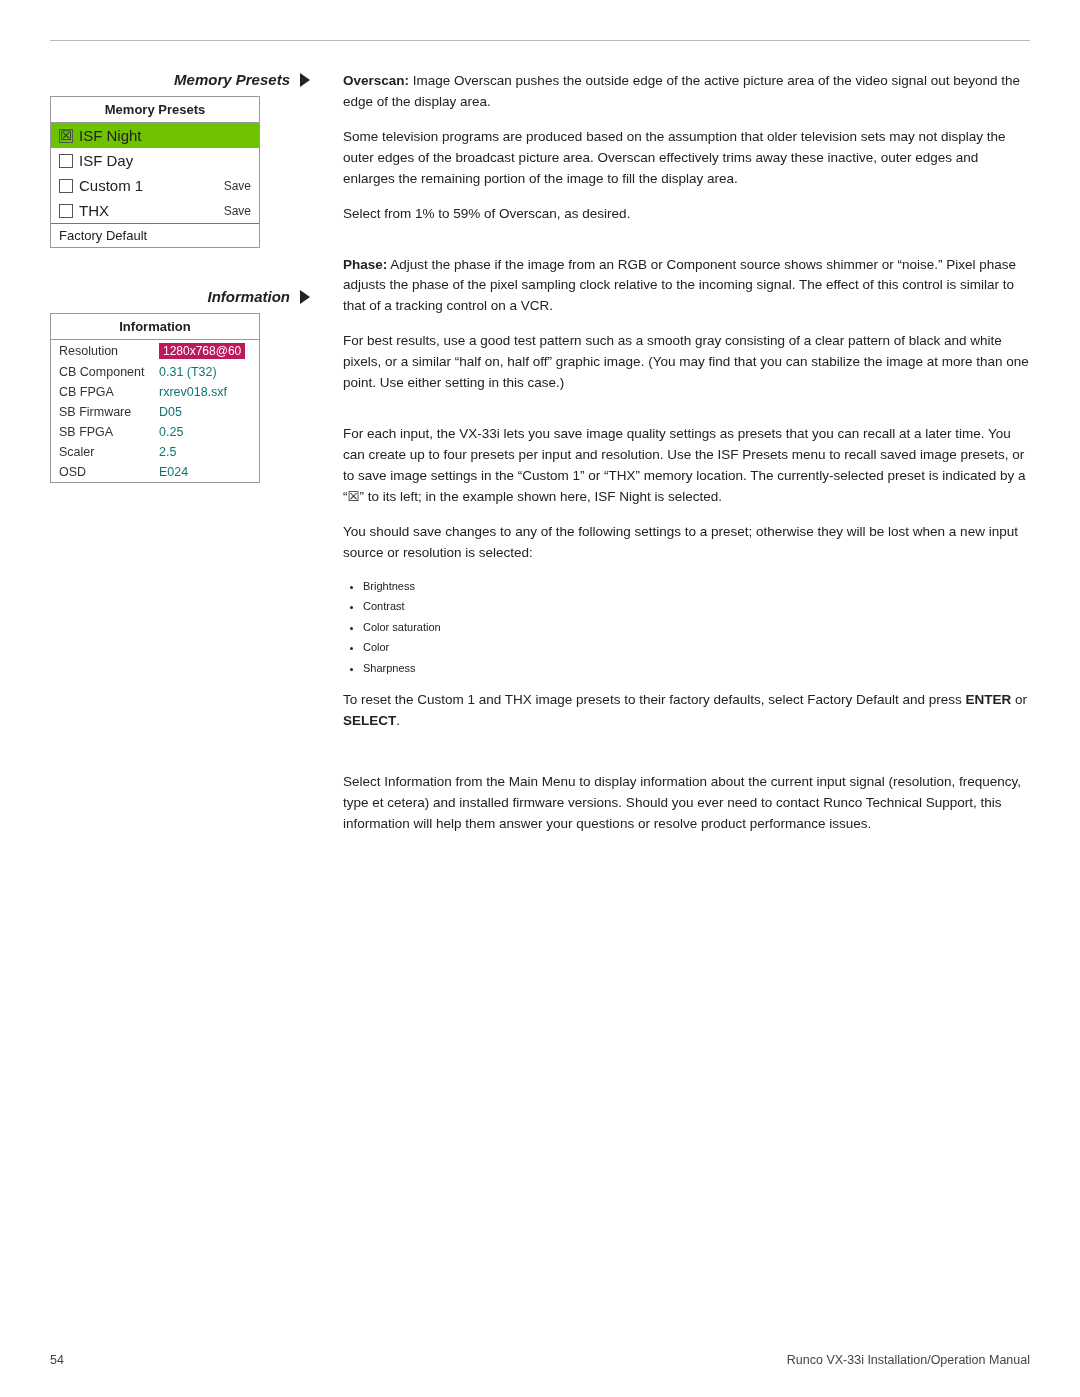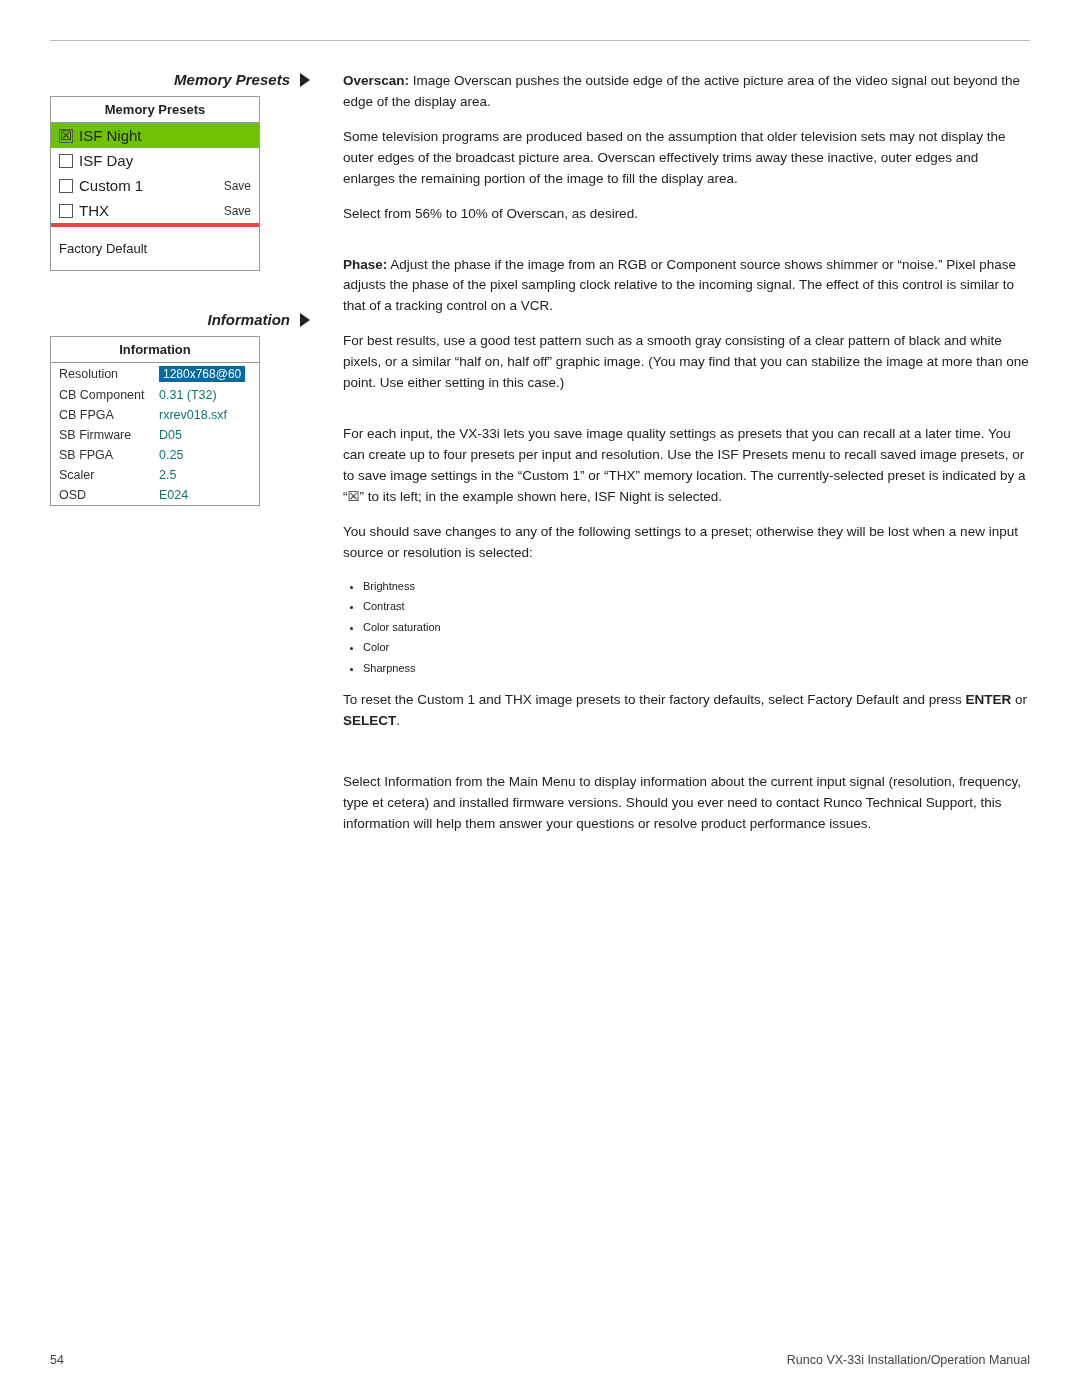--- a/index.html
+++ b/index.html
@@ -94,23 +94,23 @@
     }
     .preset-label {
       flex: 1;
       font-size: 15px;
     }
     .preset-save {
       font-size: 12px;
       color: #333;
     }
     .factory-default-row {
-      padding: 14px 8px;
-      font-size: 13px;
-      border-top: 4px solid #ef4444;
+      padding: 4px 8px;
+      font-size: 13px;
+      border-top: 1px solid #ef4444;
     }
     .information-box {
       border: 1px solid #999;
       width: 210px;
       margin-top: 4px;
       font-size: 13px;
     }
     .information-box .box-header {
       text-align: center;
       font-weight: bold;
@@ -127,21 +127,21 @@
     .info-label {
       width: 90px;
       font-size: 12.5px;
       color: #333;
     }
     .info-value {
       font-size: 12.5px;
       color: #0f766e;
     }
     .info-value.highlight {
-      background-color: #0369a1;
+      background-color: #be185d;
       color: #fff;
       padding: 1px 4px;
       font-size: 12px;
     }
     .paragraph {
       margin-bottom: 14px;
       line-height: 1.55;
       font-size: 13.5px;
     }
     .paragraph b {
@@ -267,21 +267,21 @@
     </div>
 
     <div class="right-col">
 
       <div class="right-section">
         <p class="paragraph">
           <b>Overscan:</b>
           <span>Image Overscan pushes the outside edge of the active picture area of the video signal out beyond the edge of the display area.</span>
         </p>
         <p class="paragraph">Some television programs are produced based on the assumption that older television sets may not display the outer edges of the broadcast picture area. Overscan effectively trims away these inactive, outer edges and enlarges the remaining portion of the image to fill the display area.</p>
-        <p class="paragraph">Select from 56% to 10% of Overscan, as desired.</p>
+        <p class="paragraph">Select from 1% to 59% of Overscan, as desired.</p>
       </div>
 
       <div class="right-section">
         <p class="paragraph">
           <b>Phase:</b>
           <span>Adjust the phase if the image from an RGB or Component source shows shimmer or “noise.” Pixel phase adjusts the phase of the pixel sampling clock relative to the incoming signal. The effect of this control is similar to that of a tracking control on a VCR.</span>
         </p>
         <p class="paragraph">For best results, use a good test pattern such as a smooth gray consisting of a clear pattern of black and white pixels, or a similar “half on, half off” graphic image. (You may find that you can stabilize the image at more than one point. Use either setting in this case.)</p>
       </div>
 

